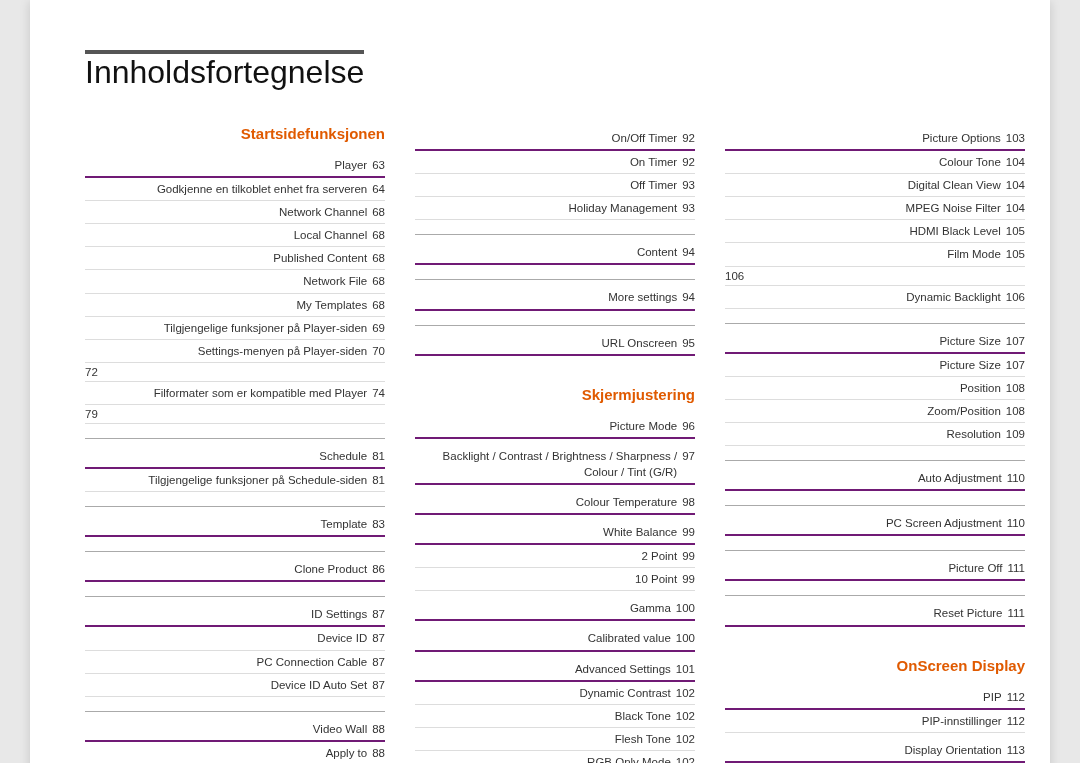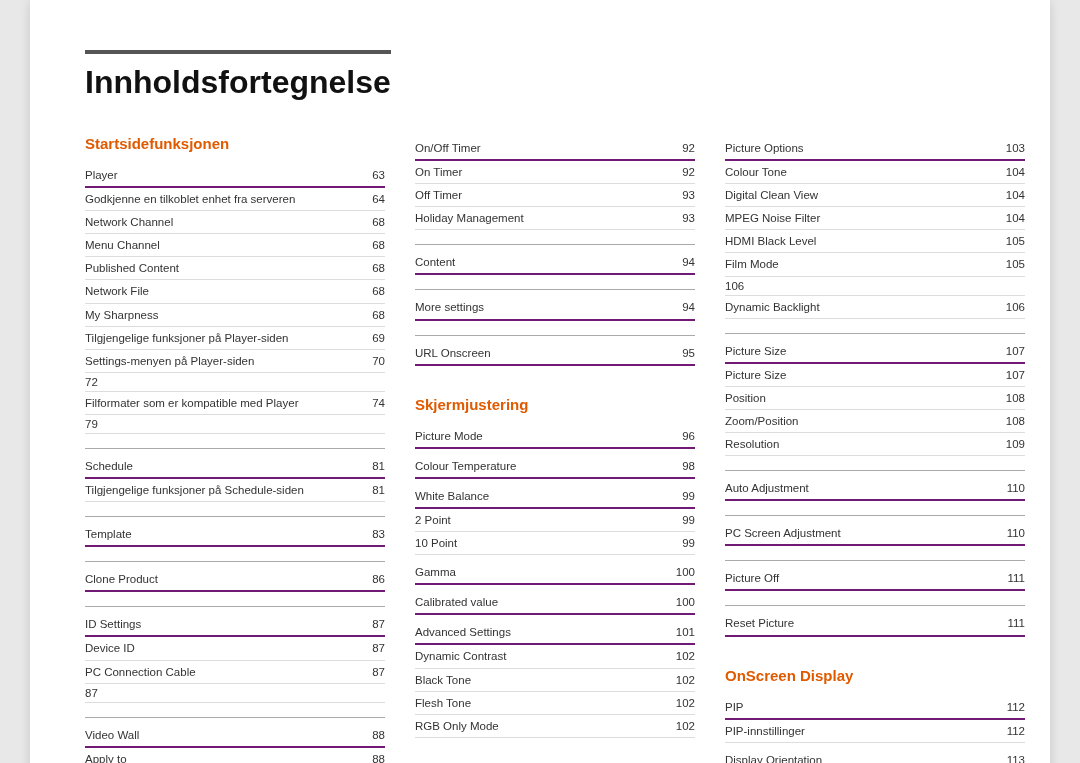--- a/index.html
+++ b/index.html
@@ -14,24 +14,23 @@
     .page {
       width: 1020px;
       min-height: 700px;
       background: #fff;
       padding: 50px 55px 40px 55px;
       position: relative;
       box-shadow: 0 2px 10px rgba(0,0,0,0.15);
     }
     .page-title {
       font-size: 32px;
-      font-weight: 700;
+      font-weight: 400;
       color: #111;
       margin-bottom: 30px;
-      padding-top: 10px;
       border-top: 4px solid #555;
       display: inline-block;
     }
     .content-grid {
       display: grid;
       grid-template-columns: 300px 280px 300px;
       gap: 0 30px;
     }
     .section-title {
       font-size: 15px;
@@ -60,20 +59,21 @@
       padding-right: 5px;
       line-height: 1.4;
     }
     .toc-row .num {
       font-size: 11.5px;
       color: #333;
       white-space: nowrap;
     }
     .section-block {
       margin-bottom: 14px;
+      text-align: right;
     }
   </style>
 </head>
 <body>
 
 <div class="page">
   <h1 class="page-title">Innholdsfortegnelse</h1>
 
   <div class="content-grid">
 
@@ -86,33 +86,33 @@
           </div>
           <div class="toc-row">
             <span class="label">Godkjenne en tilkoblet enhet fra serveren</span>
             <span class="num">64</span>
           </div>
           <div class="toc-row">
             <span class="label">Network Channel</span>
             <span class="num">68</span>
           </div>
           <div class="toc-row">
-            <span class="label">Menu Channel</span>
+            <span class="label">Local Channel</span>
             <span class="num">68</span>
           </div>
           <div class="toc-row">
             <span class="label">Published Content</span>
             <span class="num">68</span>
           </div>
           <div class="toc-row">
             <span class="label">Network File</span>
             <span class="num">68</span>
           </div>
           <div class="toc-row">
-            <span class="label">My Sharpness</span>
+            <span class="label">My Templates</span>
             <span class="num">68</span>
           </div>
           <div class="toc-row">
             <span class="label">Tilgjengelige funksjoner på Player-siden</span>
             <span class="num">69</span>
           </div>
           <div class="toc-row">
             <span class="label">Settings-menyen på Player-siden</span>
             <span class="num">70</span>
           </div>
@@ -160,20 +160,21 @@
           </div>
           <div class="toc-row">
             <span class="label">Device ID</span>
             <span class="num">87</span>
           </div>
           <div class="toc-row">
             <span class="label">PC Connection Cable</span>
             <span class="num">87</span>
           </div>
           <div class="toc-row">
+            <span class="label">Device ID Auto Set</span>
             <span class="num">87</span>
           </div>
         </div>
         <div class="section-block">
           <div style="border-top: 1px solid rgb(170, 170, 170); margin-top: 8px; margin-bottom: 2px;"></div>
           <div class="toc-row bold-row">
             <span class="label">Video Wall</span>
             <span class="num">88</span>
           </div>
           <div class="toc-row">
@@ -227,20 +228,24 @@
             <span class="num">95</span>
           </div>
         </div>
         <div class="section-block" style="margin-top: 30px;">
           <div class="section-title">Skjermjustering</div>
           <div class="toc-row bold-row">
             <span class="label">Picture Mode</span>
             <span class="num">96</span>
           </div>
           <div class="toc-row bold-row">
+            <span class="label">Backlight / Contrast / Brightness / Sharpness / Colour / Tint (G/R)</span>
+            <span class="num">97</span>
+          </div>
+          <div class="toc-row bold-row">
             <span class="label">Colour Temperature</span>
             <span class="num">98</span>
           </div>
           <div class="toc-row bold-row">
             <span class="label">White Balance</span>
             <span class="num">99</span>
           </div>
           <div class="toc-row">
             <span class="label">2 Point</span>
             <span class="num">99</span>

